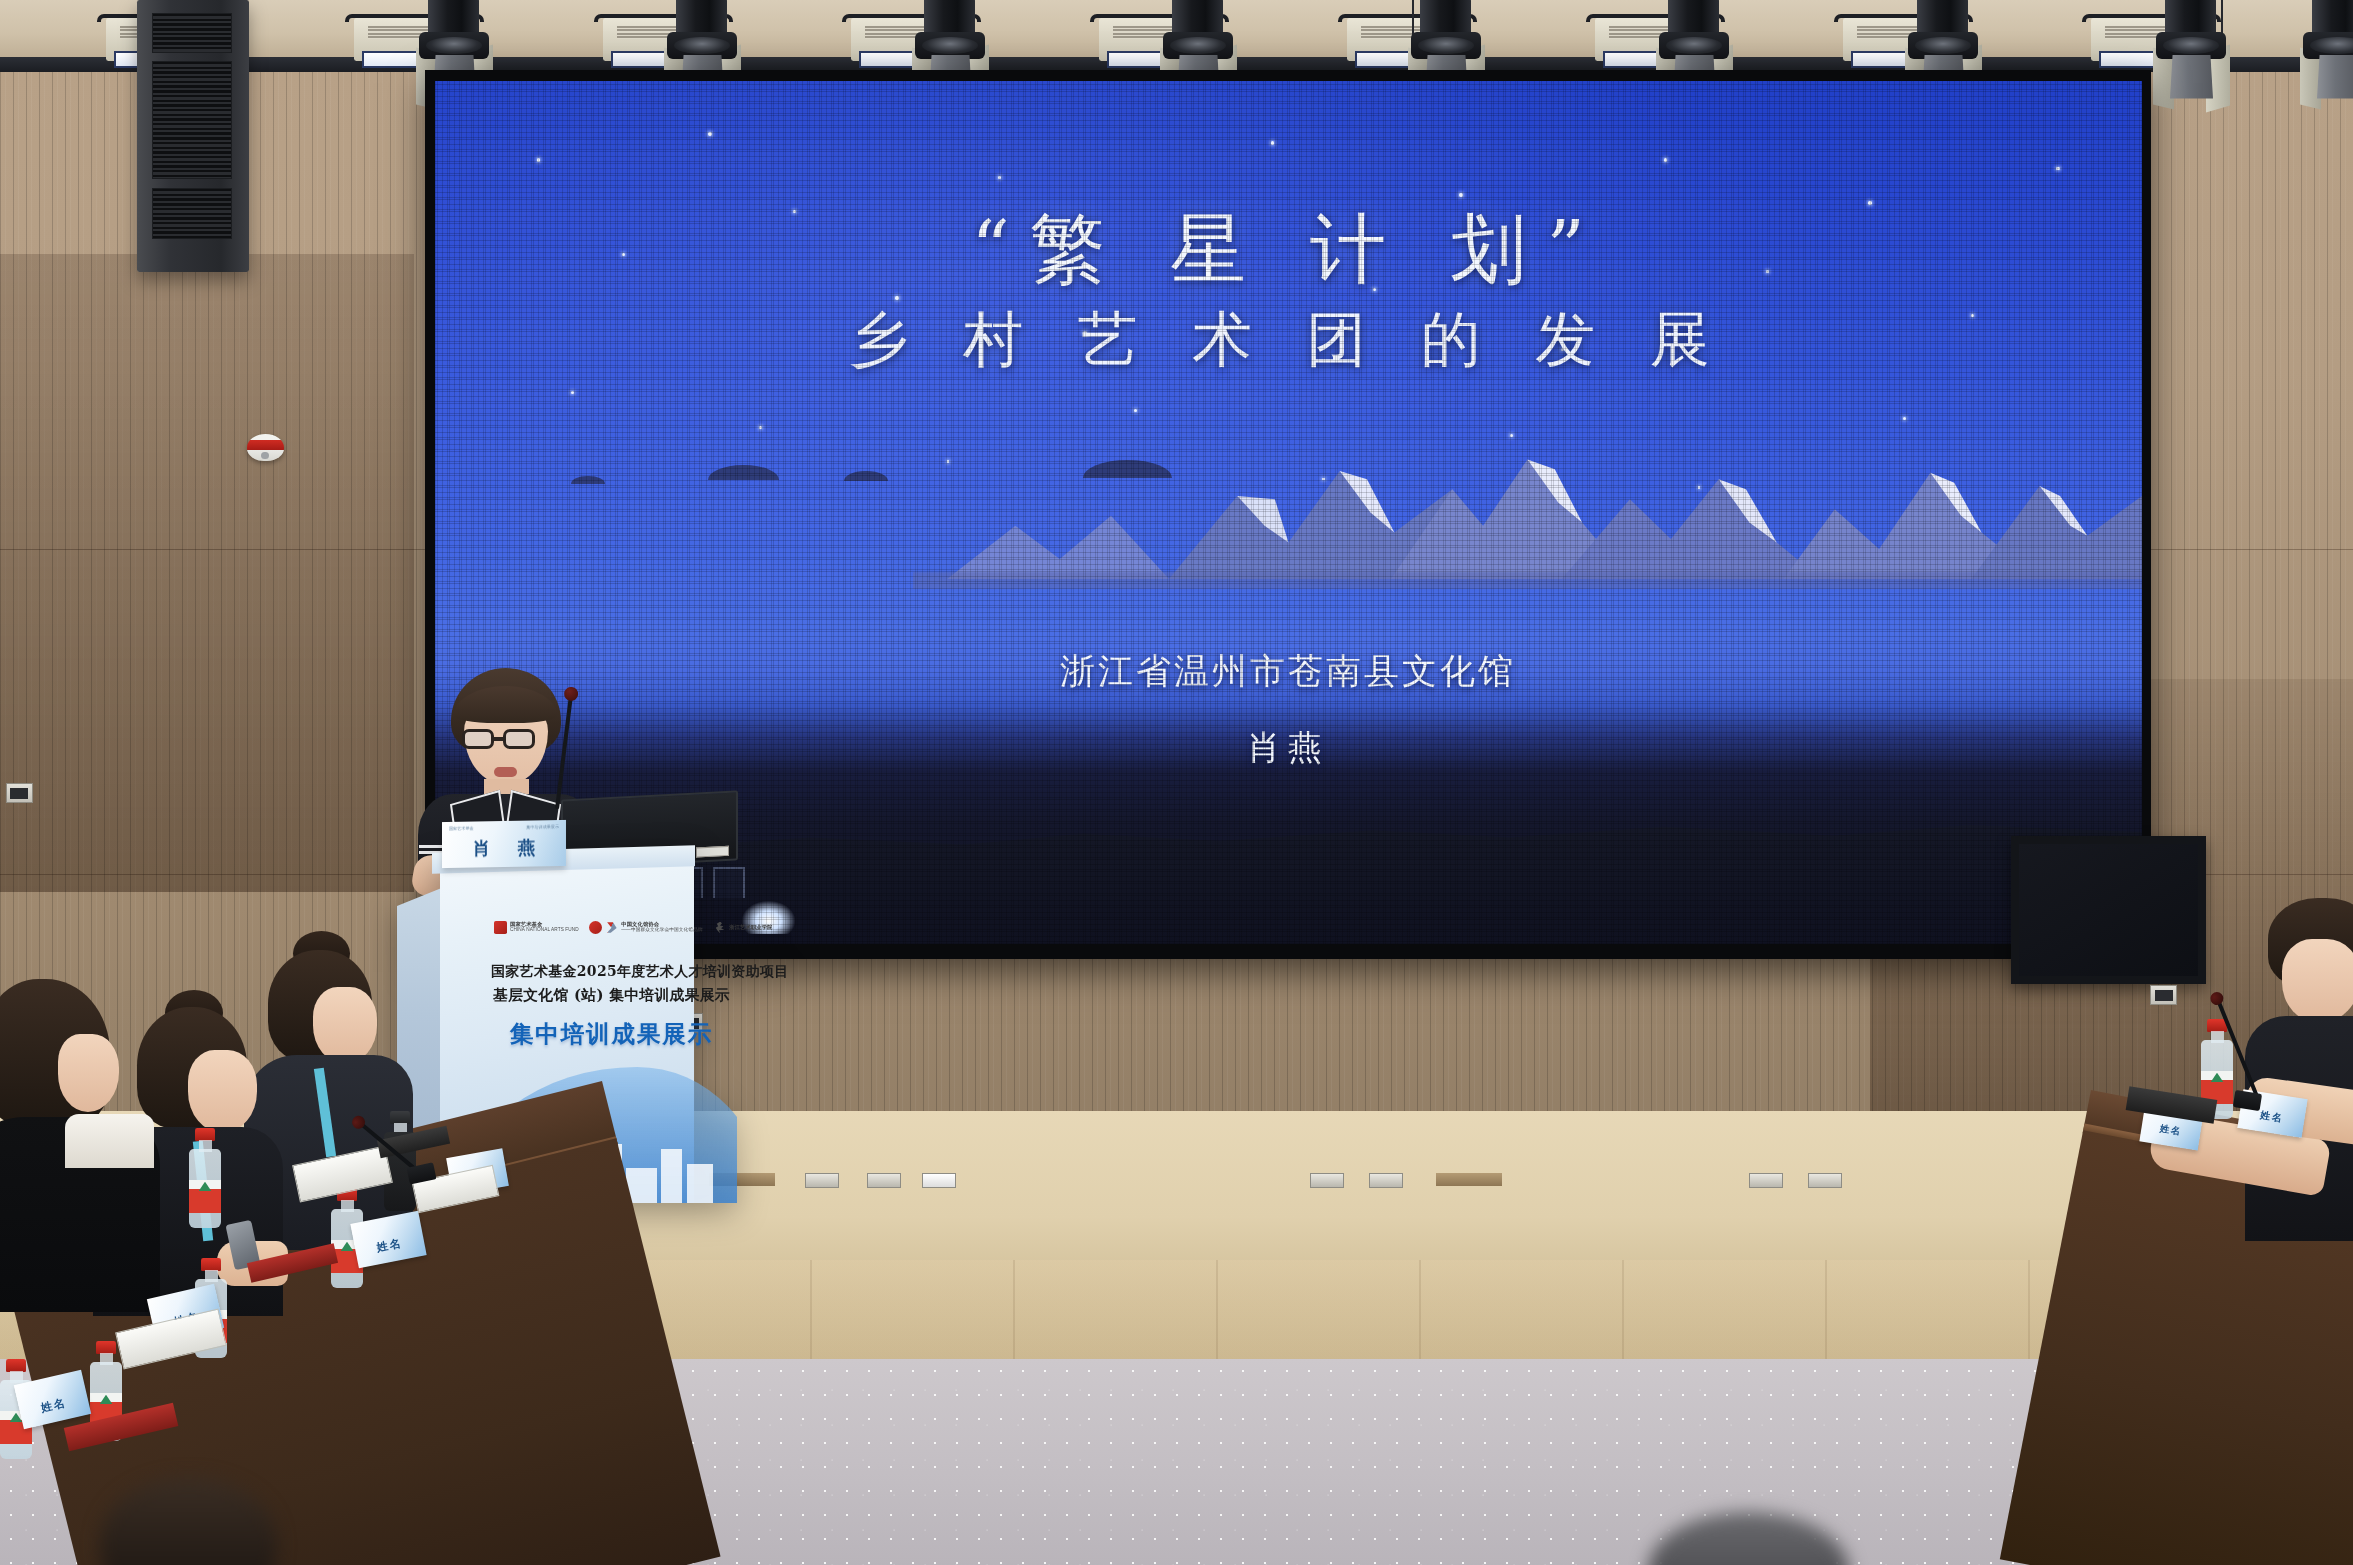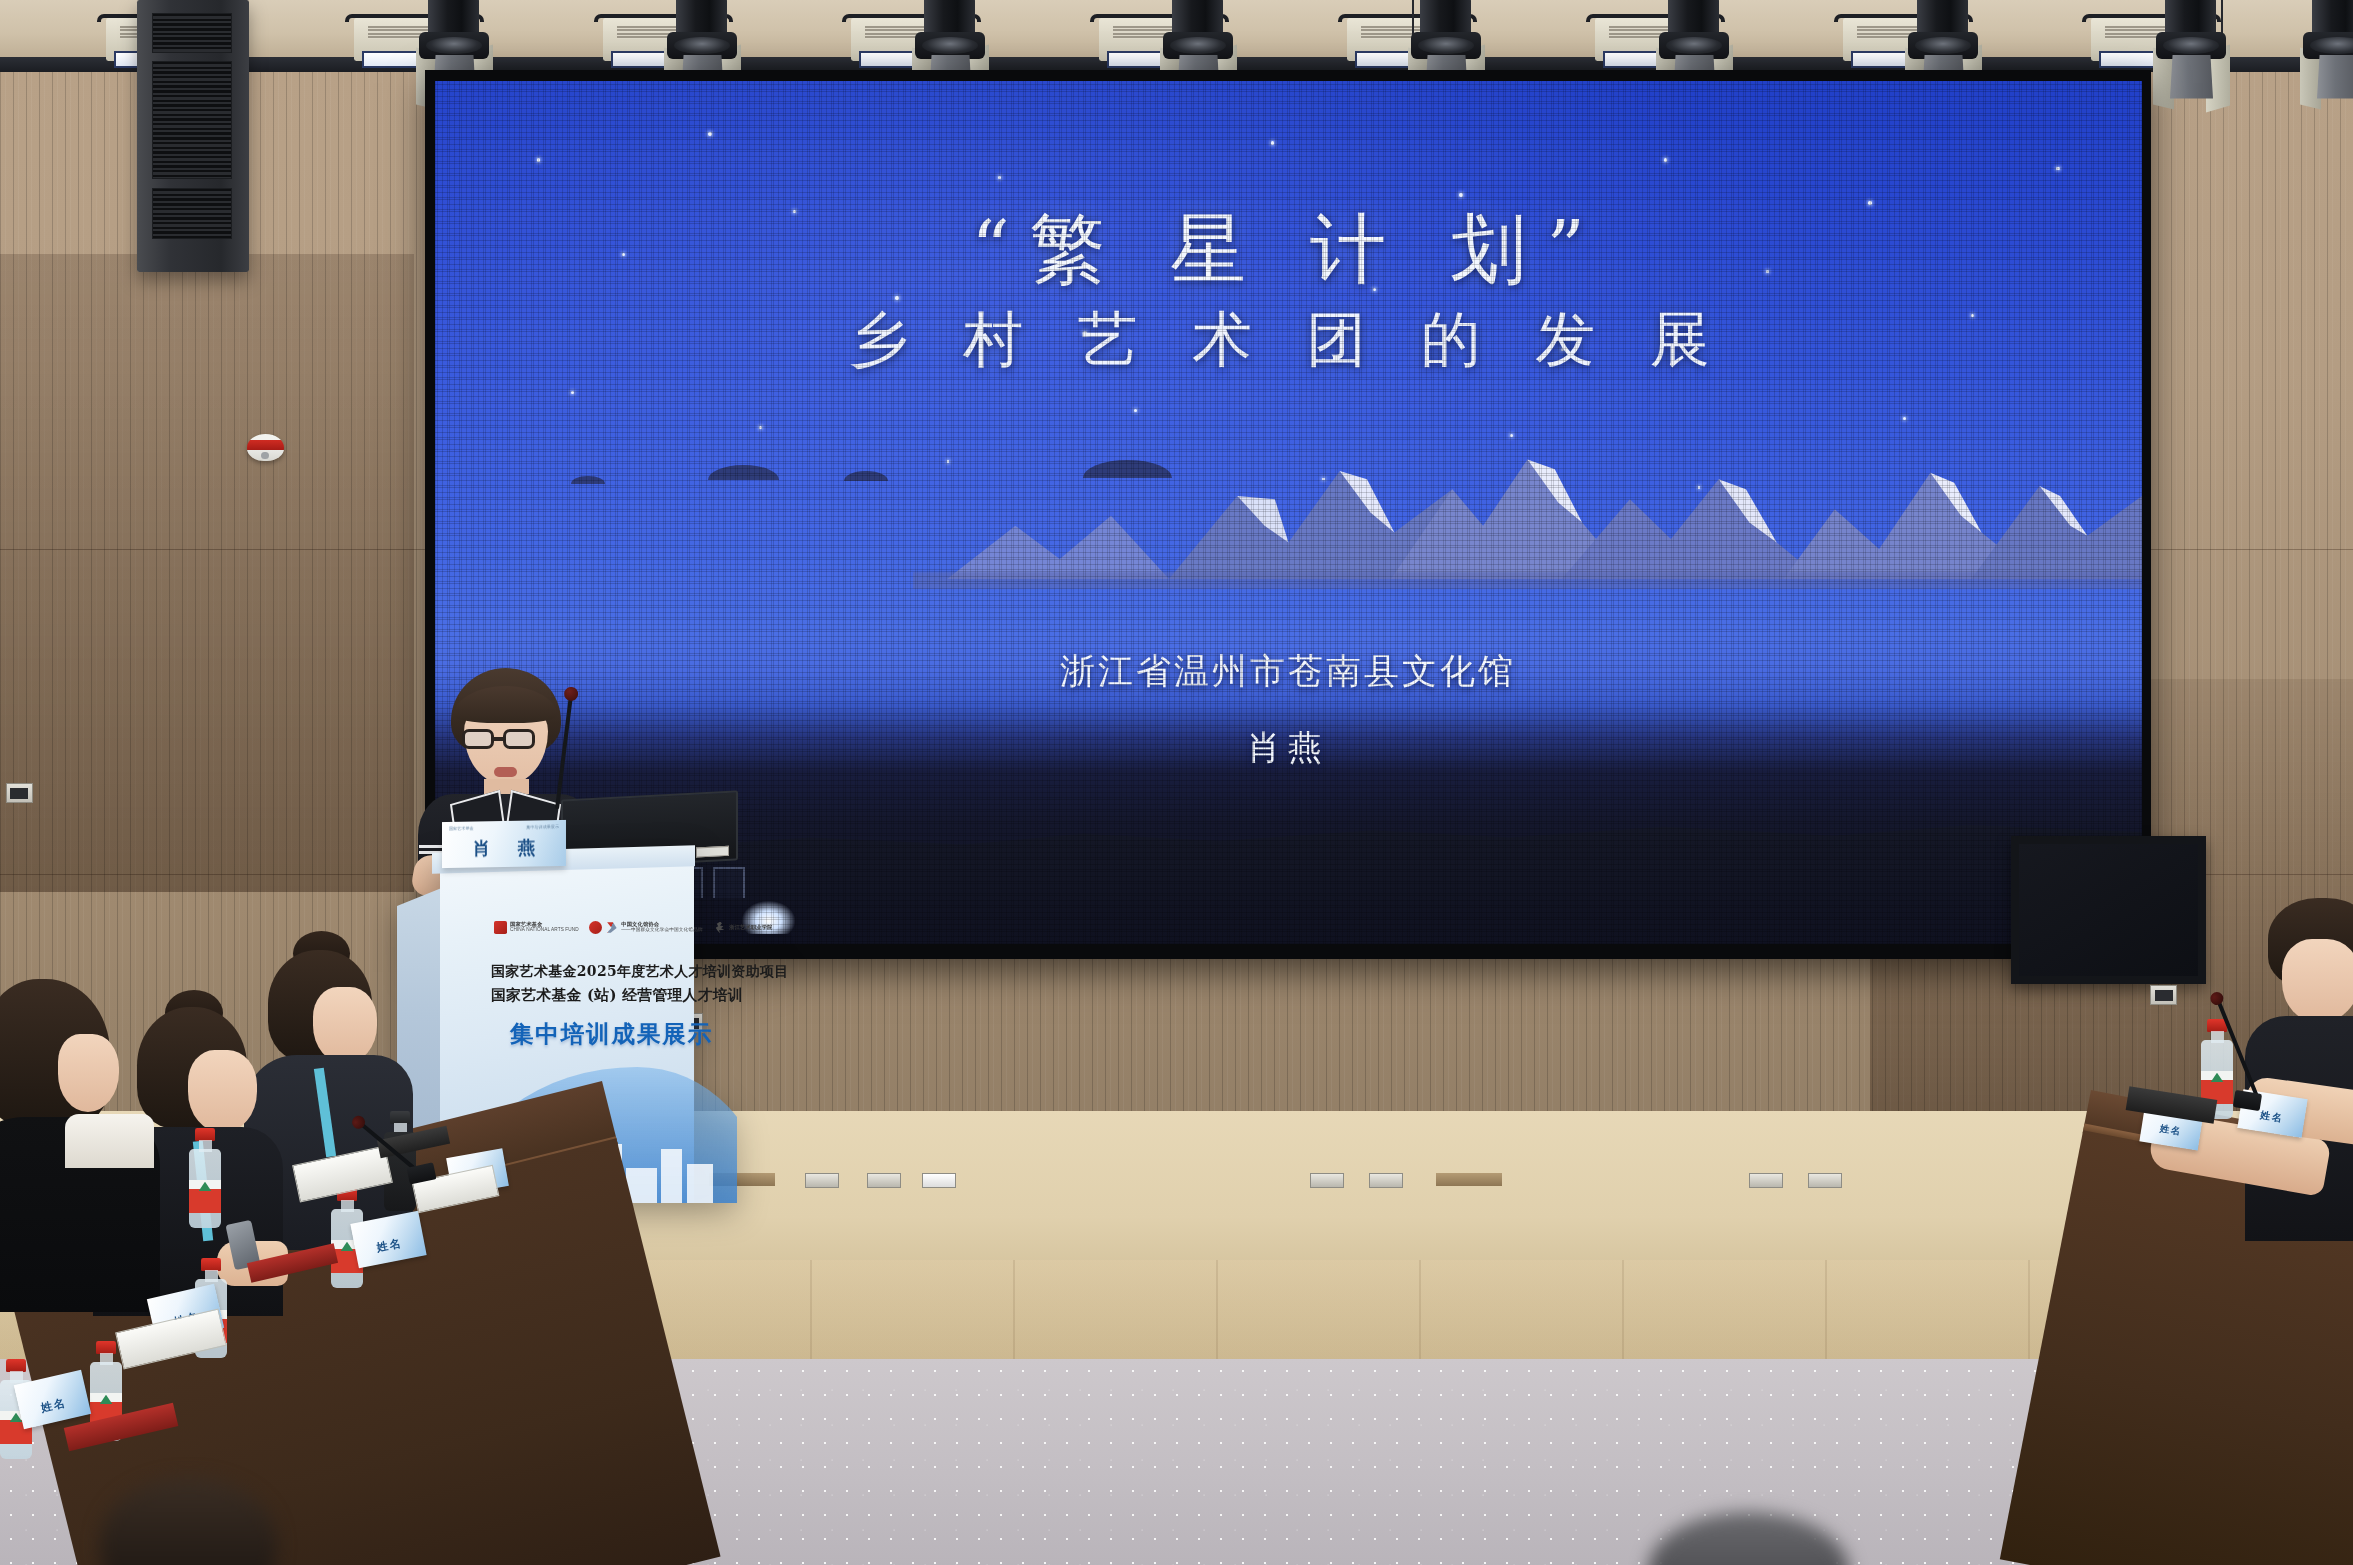--- a/index.html
+++ b/index.html
@@ -869,21 +869,21 @@
         </div>
         <div class="logo">
           <span class="mark fig"></span>
           <span class="ltxt">
               <b>浙江艺术职业学院</b>
             </span>
         </div>
       </div>
 
       <div class="banner-l1">国家艺术基金2025年度艺术人才培训资助项目</div>
-      <div class="banner-l2">国家艺术基金 (站) 经营管理人才培训</div>
+      <div class="banner-l2">基层文化馆 (站) 集中培训成果展示</div>
       <div class="banner-big">集中培训成果展示</div>
 
       <div class="podium-graphic">
         <div class="pg-wave"></div>
         <div class="pg-city">
           <i style="left:35px;  width:23.6px; height:51px;"></i>
           <i style="left:64px; width:20px; height:69px;"></i>
           <i style="left:89px; width:27px; height:41px;"></i>
           <i style="left:121px; width:17.7px; height:59px;"></i>
           <i style="left:143px; width:31px; height:35px;"></i>

